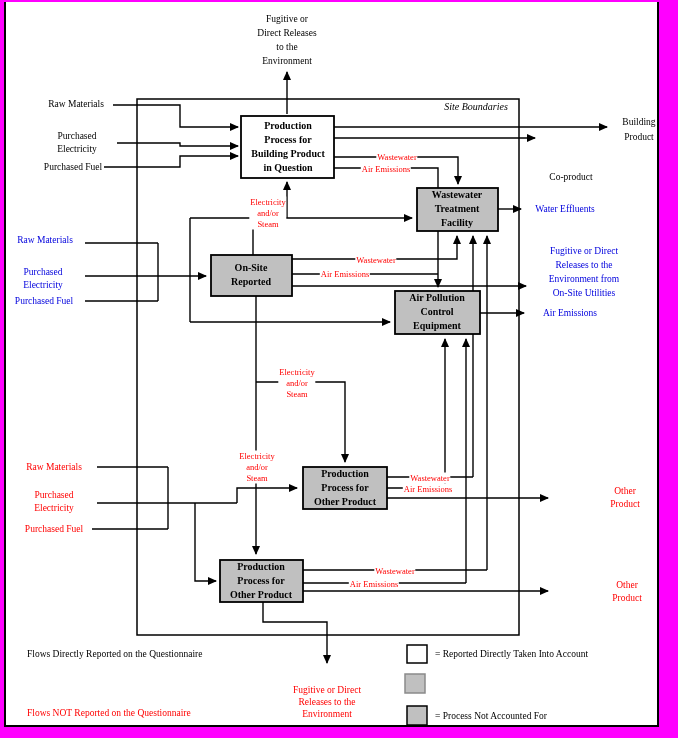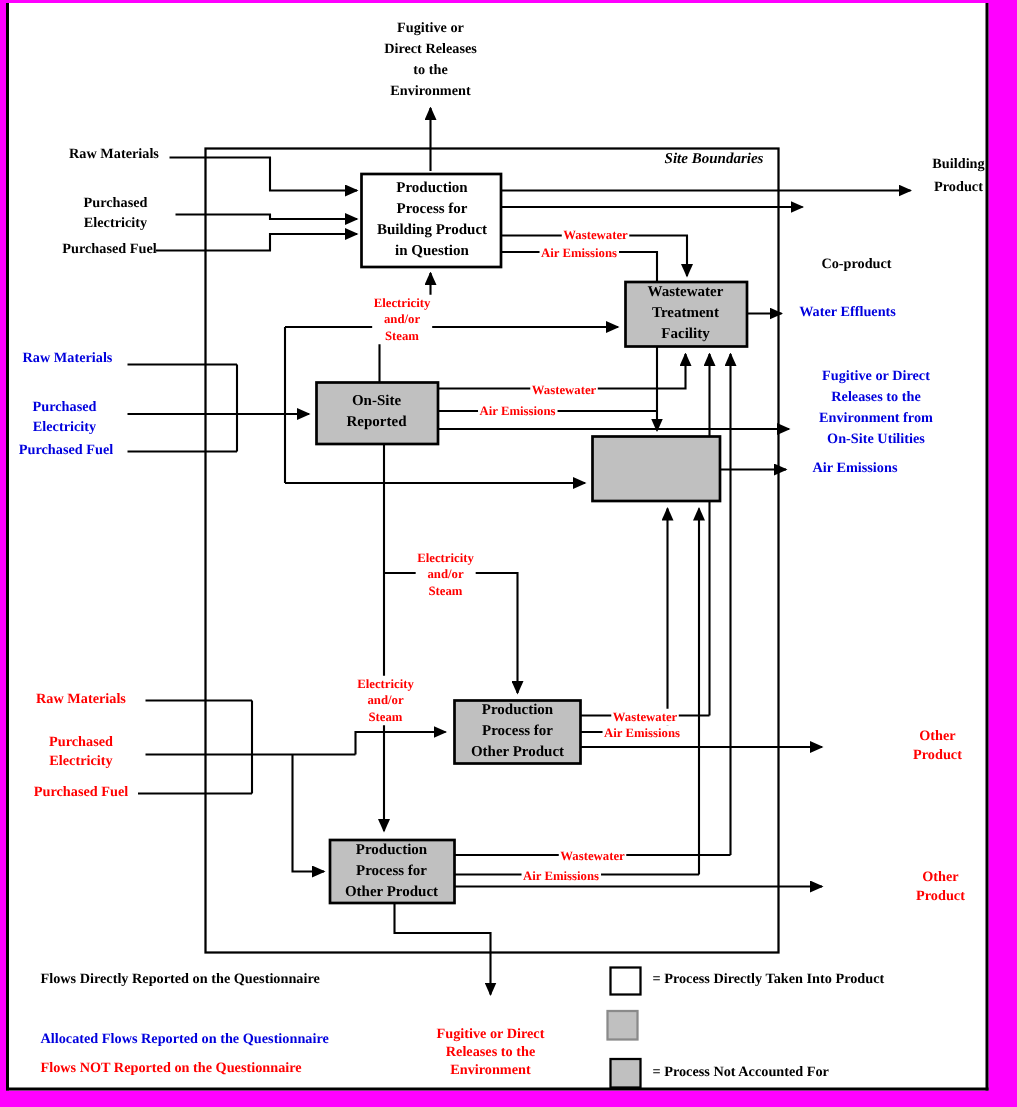--- a/index.html
+++ b/index.html
@@ -3,21 +3,21 @@
 <meta charset="utf-8">
 <style>
   html,body{margin:0;padding:0;}
   body{width:678px;height:738px;background:#ff00ff;position:relative;overflow:hidden;
        font-family:"Liberation Serif","DejaVu Serif",serif;}
   .stage{position:absolute;left:0;top:0;width:678px;height:738px;}
   .frame{position:absolute;left:4px;top:2px;width:655px;height:725px;background:#fff;
          border:2px solid #000;border-top:none;box-sizing:border-box;}
   svg.wires{position:absolute;left:0;top:0;}
   .lbl{position:absolute;transform:translate(-50%,-50%);text-align:center;
-       white-space:pre-line;line-height:13px;font-size:9.5px;color:#000;font-weight:bold;}
+       white-space:pre-line;line-height:13px;font-size:9.5px;color:#000;}
   .left{transform:translate(0,-50%);text-align:left;}
   .red{color:#ff0000;}
   .blue{color:#0000dd;}
   .sm{font-size:8.5px;line-height:11px;}
   .wbg{background:#fff;padding:0 1px;}
   .boxlbl{font-weight:bold;font-size:10px;line-height:14px;letter-spacing:0px;font-family:Liberation Serif, serif;}
   .italic{font-style:italic;font-size:10px;}
   .lh14{line-height:14px;}
   .lh12{line-height:12px;}
   .lh15{line-height:15px;}
@@ -113,33 +113,36 @@
 Direct Releases
 to the
 Environment</div>
   <div class="lbl italic" style="left:476px;top:106px;">Site Boundaries</div>
 
   <div class="lbl" style="left:76px;top:104px;">Raw Materials</div>
   <div class="lbl" style="left:77px;top:143px;">Purchased
 Electricity</div>
   <div class="lbl" style="left:73px;top:167px;">Purchased Fuel</div>
 
-  <div class="lbl lh15" style="left:639px;top:118px;">Building
+  <div class="lbl lh15" style="left:639px;top:130px;">Building
 Product</div>
   <div class="lbl" style="left:571px;top:137px;margin-top:40px;">Co-product</div>
 
   <div class="lbl boxlbl" style="left:288px;top:147px;">Production
 Process for
 Building Product
 in Question</div>
   <div class="lbl boxlbl" style="left:251px;top:275px;">On-Site
 Reported</div>
   <div class="lbl boxlbl" style="left:457px;top:209px;">Wastewater
 Treatment
 Facility</div>
+  <div class="lbl boxlbl" style="left:437px;top:312px;">Air Pollution
+Control
+Equipment</div>
   <div class="lbl boxlbl" style="left:345px;top:488px;">Production
 Process for
 Other Product</div>
   <div class="lbl boxlbl" style="left:261px;top:581px;">Production
 Process for
 Other Product</div>
 
   <div class="lbl red sm wbg" style="left:397px;top:157px;">Wastewater</div>
   <div class="lbl red sm wbg" style="left:386px;top:169px;">Air Emissions</div>
   <div class="lbl red sm wbg" style="left:268px;top:213px;">Electricity
@@ -173,17 +176,16 @@
   <div class="lbl red" style="left:54px;top:502px;">Purchased
 Electricity</div>
   <div class="lbl red" style="left:54px;top:529px;">Purchased Fuel</div>
   <div class="lbl red" style="left:625px;top:498px;">Other Product</div>
   <div class="lbl red" style="left:627px;top:592px;">Other Product</div>
   <div class="lbl red lh12" style="left:327px;top:702px;">Fugitive or Direct
 Releases to the
 Environment</div>
 
   <div class="lbl left" style="left:27px;top:654px;">Flows Directly Reported on the Questionnaire</div>
-  <div class="lbl left blue" style="left:27px;top:694px;">Allocated Flows Reported on the Questionnaire</div>
   <div class="lbl left red" style="left:27px;top:713px;">Flows NOT Reported on the Questionnaire</div>
-  <div class="lbl left" style="left:435px;top:654px;">= Process Directly Taken Into Product</div>
+  <div class="lbl left" style="left:435px;top:654px;">= Reported Directly Taken Into Account</div>
   <div class="lbl left" style="left:435px;top:716px;">= Process Not Accounted For</div>
 </div>
 
 </body></html>

